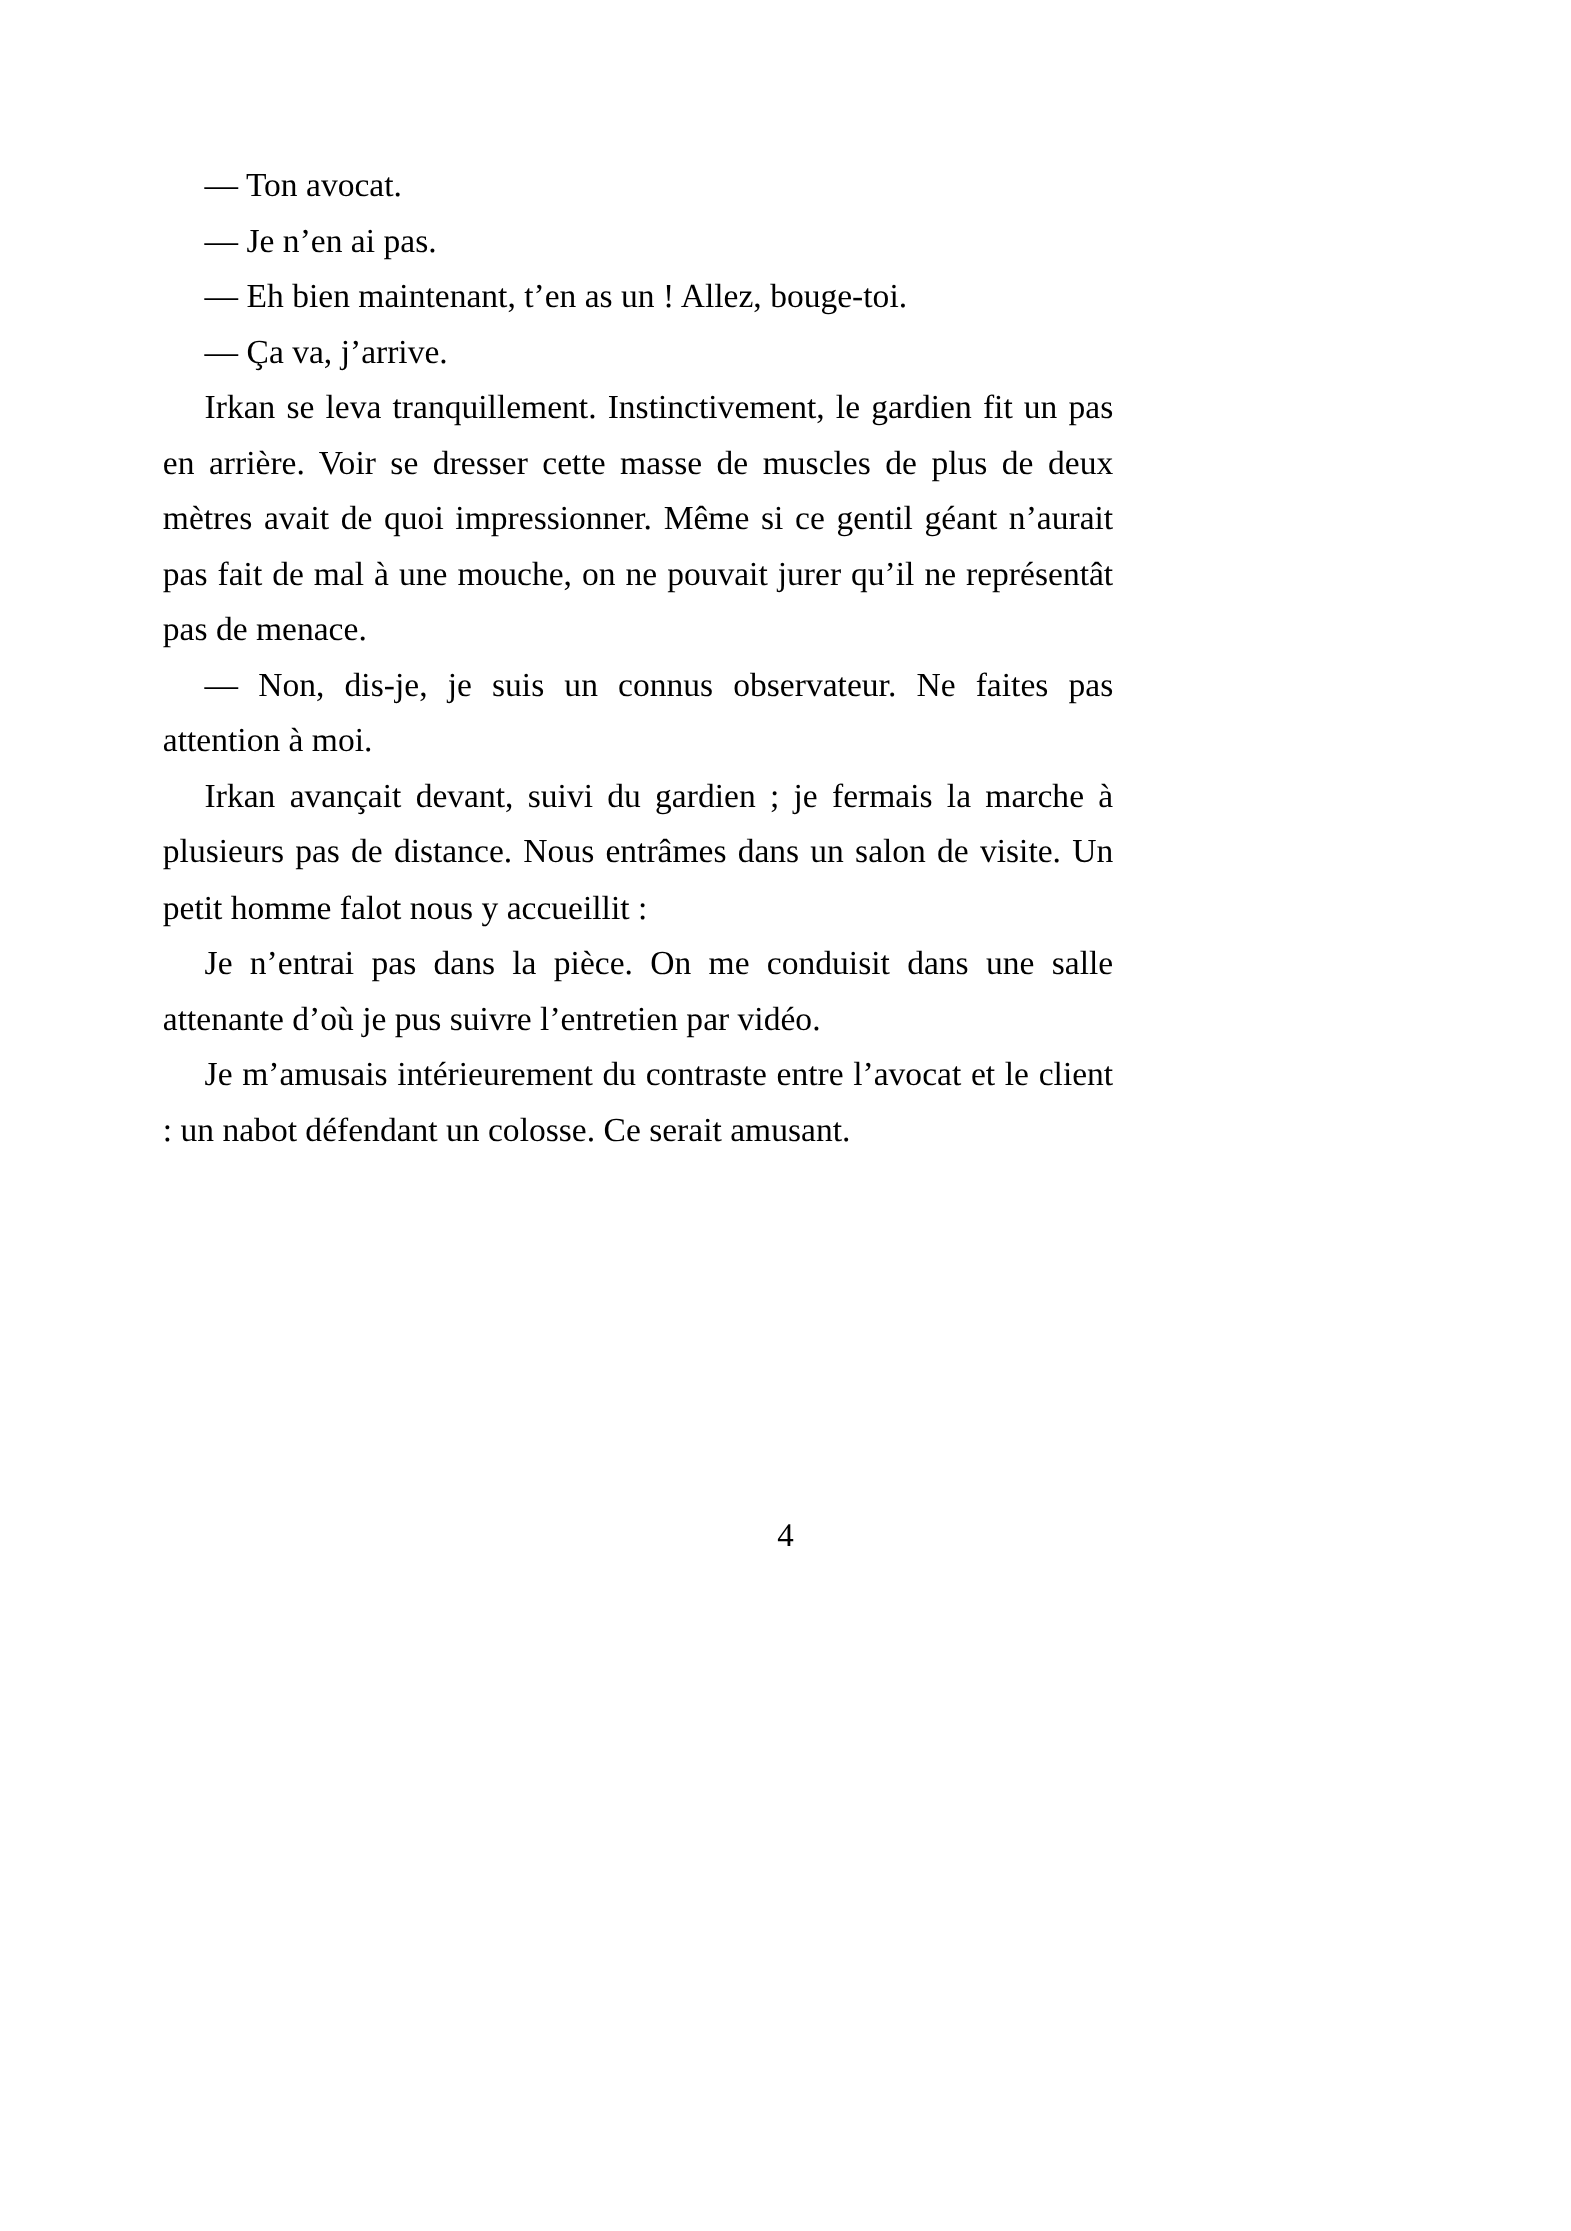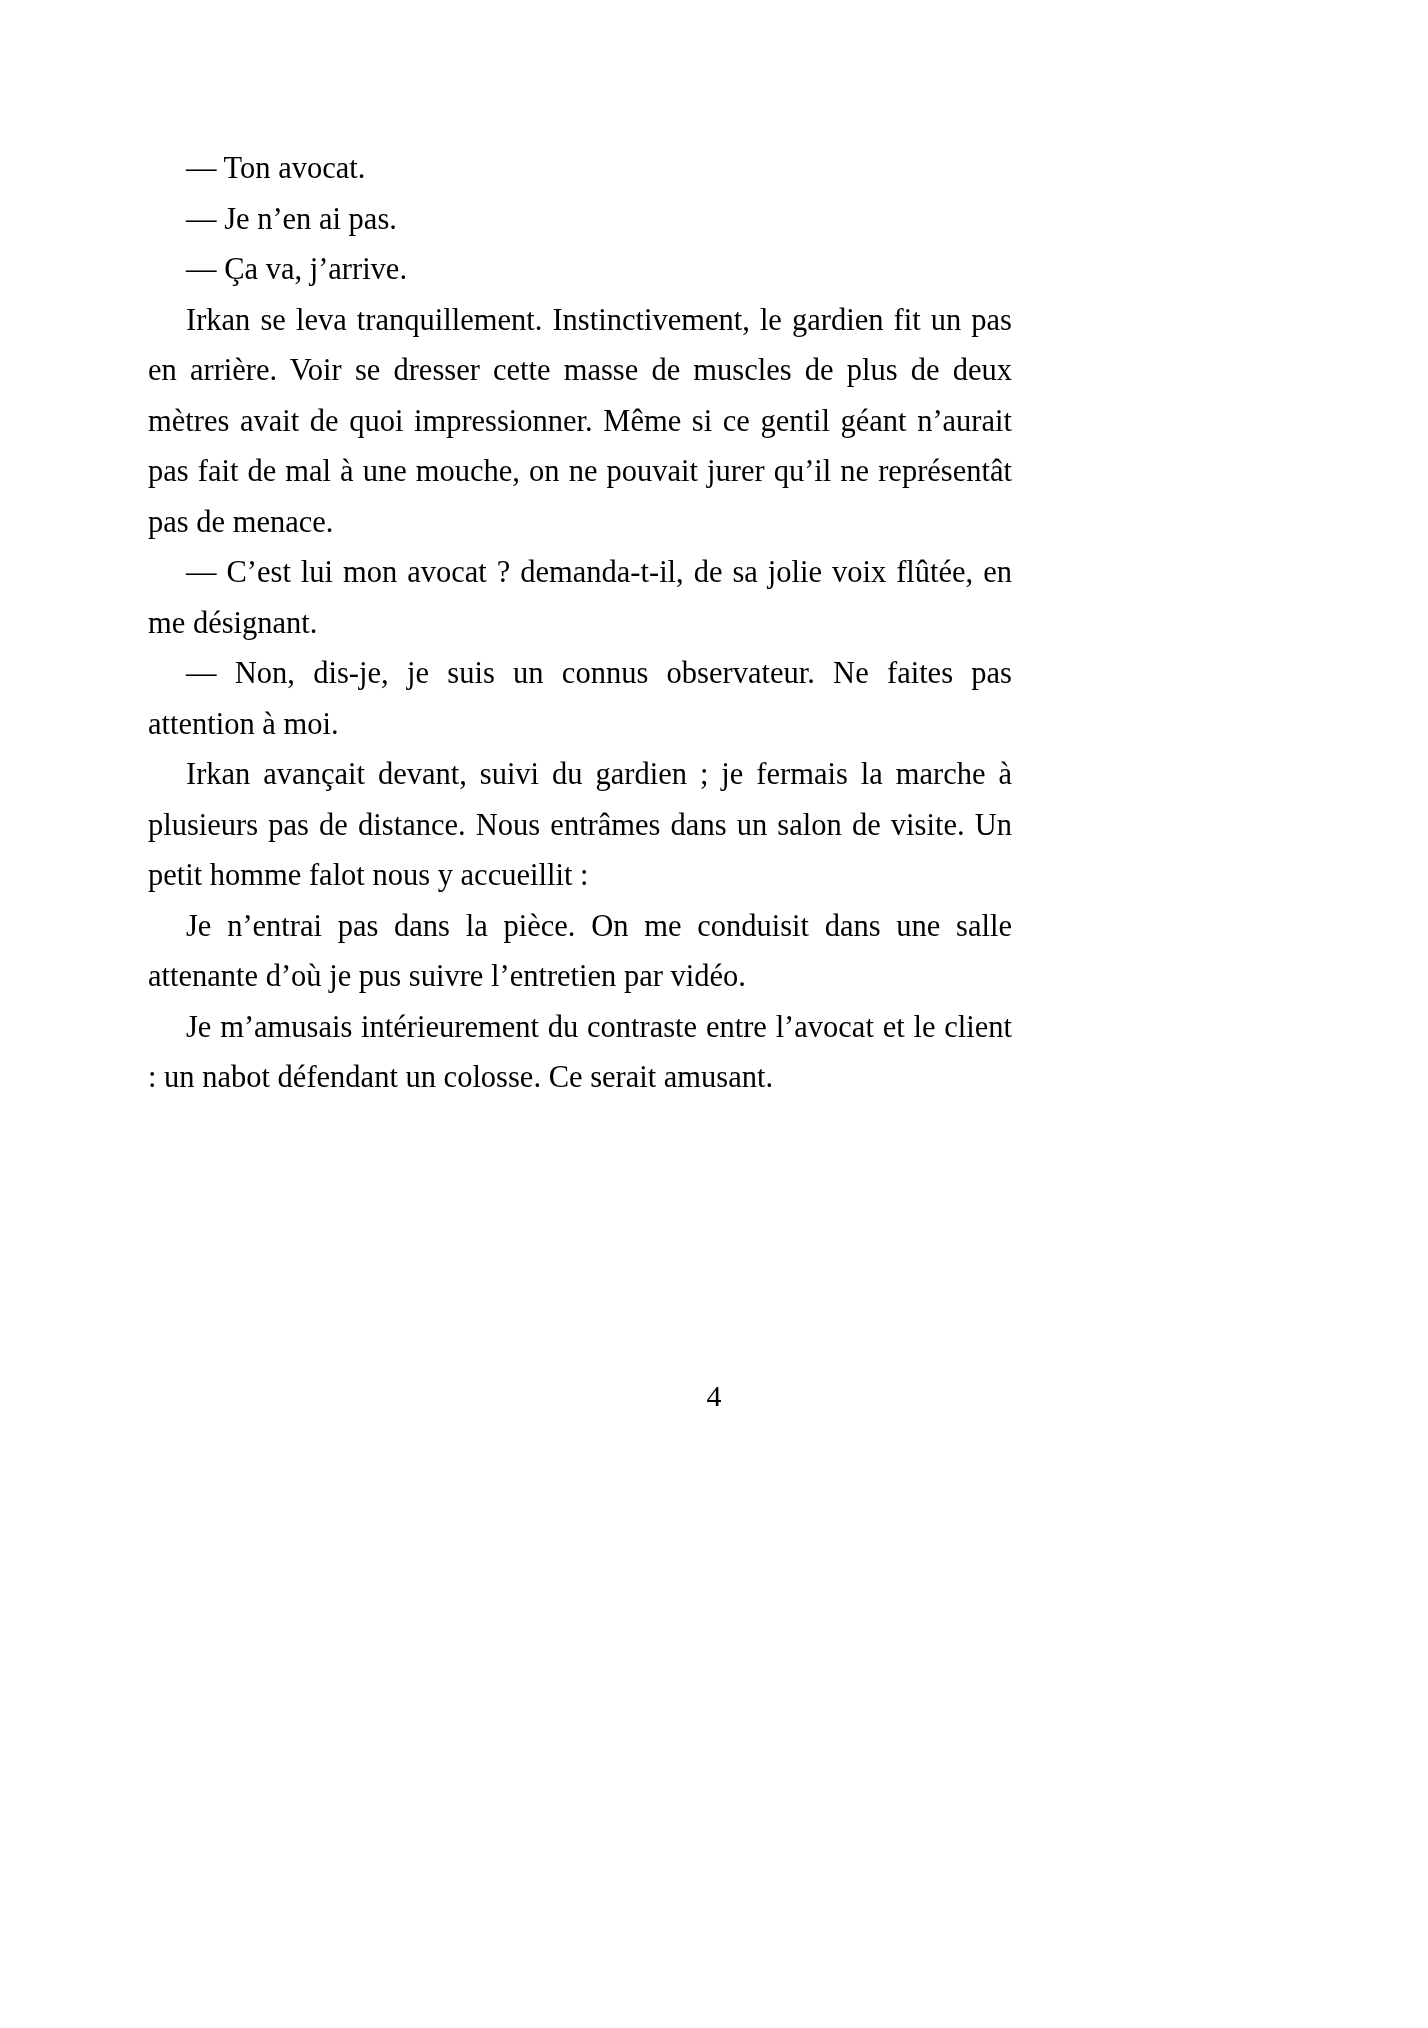--- a/index.html
+++ b/index.html
@@ -53,26 +53,26 @@
 <body>
 
 <div class="page">
 
   <div class="text-block">
 
     <p class="para short">— Ton avocat.</p>
 
     <p class="para short">— Je n’en ai pas.</p>
 
+    <p class="para short">— Eh bien maintenant, t’en as un ! Allez, bouge-toi.</p>
 
     <p class="para short">— Ça va, j’arrive.</p>
 
     <p class="para">Irkan se leva tranquillement. Instinctivement, le gardien fit un pas en arrière. Voir se dresser cette masse de muscles de plus de deux mètres avait de quoi impressionner. Même si ce gentil géant n’aurait pas fait de mal à une mouche, on ne pouvait jurer qu’il ne représentât pas de menace.</p>
 
-    <p class="para">— C’est lui mon avocat ? demanda-t-il, de sa jolie voix flûtée, en me désignant.</p>
 
     <p class="para">— Non, dis-je, je suis un connus observateur. Ne faites pas attention à moi.</p>
 
     <p class="para">Irkan avançait devant, suivi du gardien ; je fermais la marche à plusieurs pas de distance. Nous entrâmes dans un salon de visite. Un petit homme falot nous y accueillit :</p>
 
 
     <p class="para">Je n’entrai pas dans la pièce. On me conduisit dans une salle attenante d’où je pus suivre l’entretien par vidéo.</p>
 
     <p class="para">Je m’amusais intérieurement du contraste entre l’avocat et le client : un nabot défendant un colosse. Ce serait amusant.</p>
 

